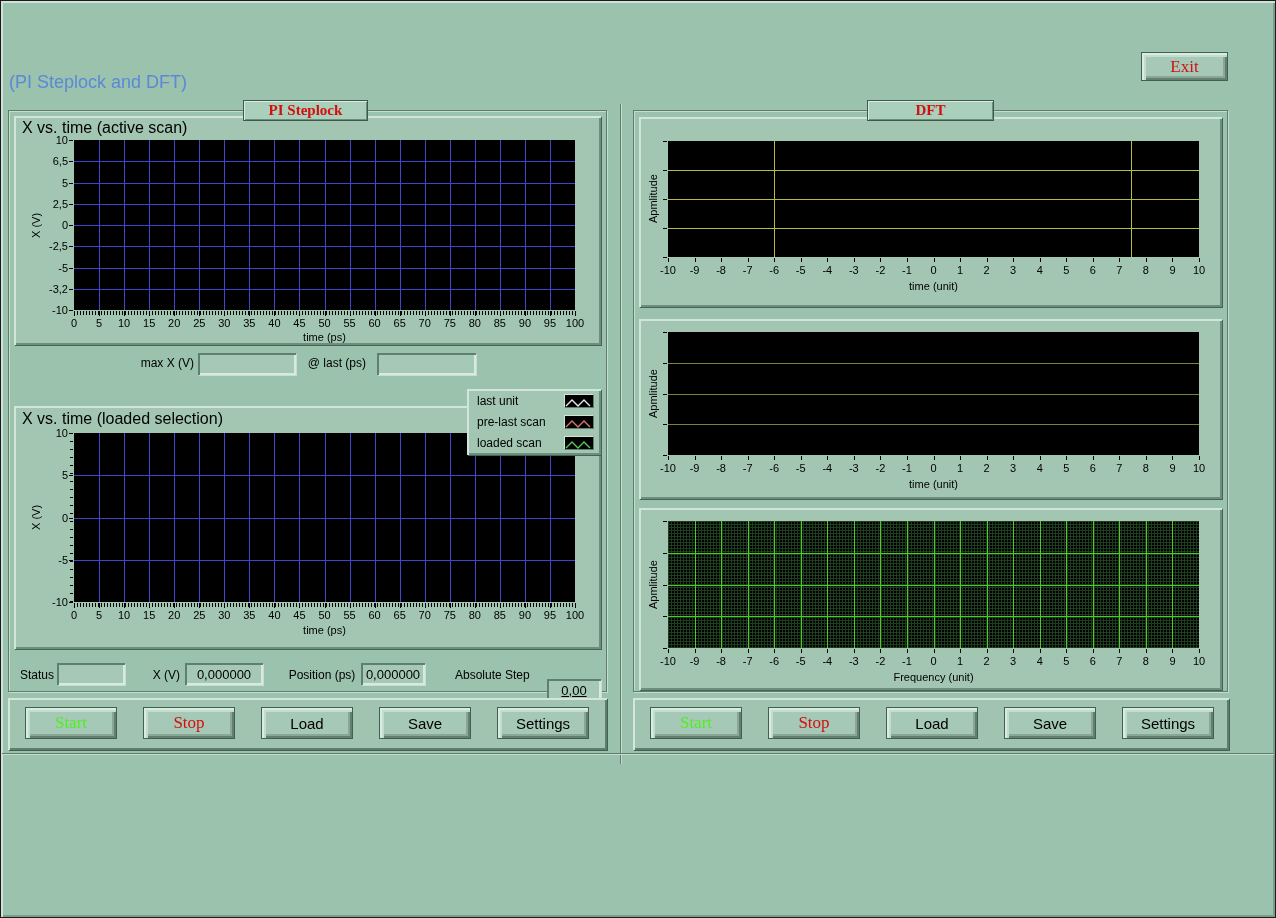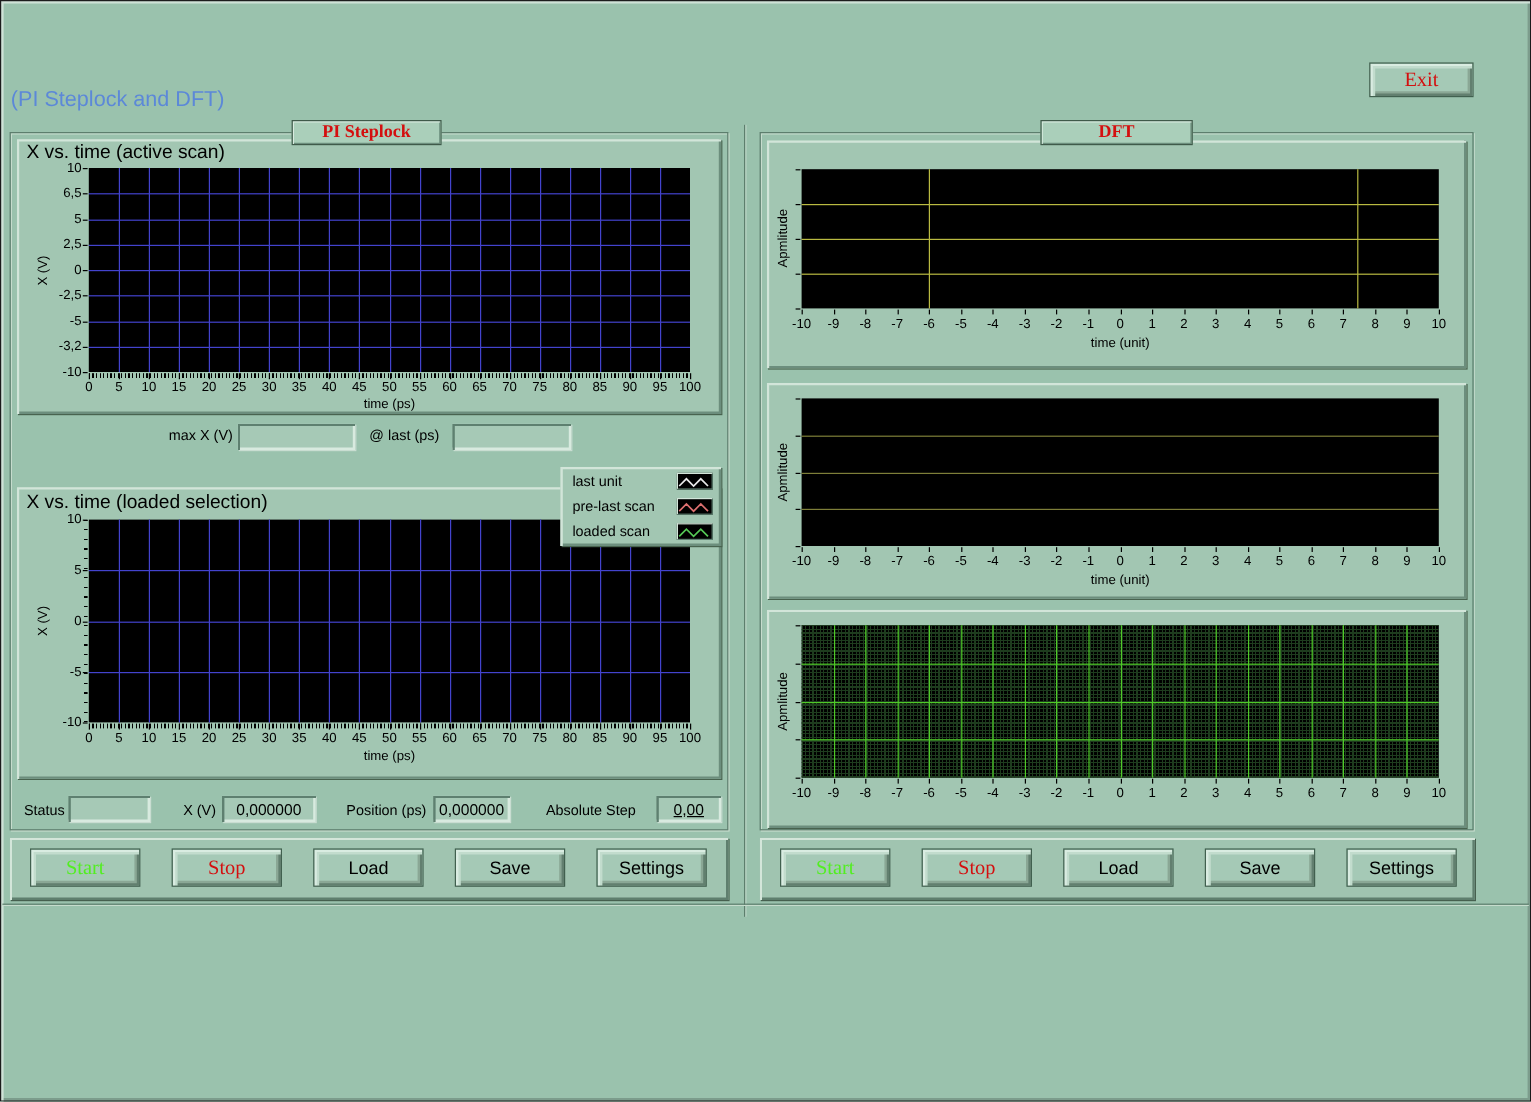--- a/index.html
+++ b/index.html
@@ -308,21 +308,21 @@
         </div>
       </div>
 
     <div class="lbl" style="left:11px;top:557px;">Status</div>
     <div class="field" style="left:48px;top:552px;width:68px;height:22px;"></div>
     <div class="lbl r" style="left:133px;top:557px;width:38px;">X (V)</div>
     <div class="field" style="left:176px;top:552px;width:78px;height:22px;">0,000000</div>
     <div class="lbl r" style="left:278px;top:557px;width:70px;text-align:center;">Position (ps)</div>
     <div class="field" style="left:352px;top:552px;width:64px;height:22px;">0,000000</div>
     <div class="lbl r" style="left:446px;top:557px;width:70px;">Absolute Step</div>
-    <div class="field" style="left:538px;top:552px;width:54px;height:22px;text-decoration:underline;">0,00</div>
+    <div class="field" style="left:538px;top:568px;width:54px;height:22px;text-decoration:underline;">0,00</div>
   </div>
 
   <div class="btn-row" style="left:8px;top:698px;width:599px;height:52px;">
       <div class="btn ctrl serif" style="left: 17px; color: rgb(82, 238, 34);">Start</div>
       <div class="btn ctrl serif" style="left: 135px; color: rgb(212, 15, 15);">Stop</div>
       <div class="btn ctrl" style="left: 253px; color: rgb(0, 0, 0);">Load</div>
       <div class="btn ctrl" style="left: 371px; color: rgb(0, 0, 0);">Save</div>
       <div class="btn ctrl" style="left: 489px; color: rgb(0, 0, 0);">Settings</div>
     </div>
 
@@ -532,20 +532,21 @@
           <span class="xt" style="left: 60%;">2</span>
           <span class="xt" style="left: 65%;">3</span>
           <span class="xt" style="left: 70%;">4</span>
           <span class="xt" style="left: 75%;">5</span>
           <span class="xt" style="left: 80%;">6</span>
           <span class="xt" style="left: 85%;">7</span>
           <span class="xt" style="left: 90%;">8</span>
           <span class="xt" style="left: 95%;">9</span>
           <span class="xt" style="left: 100%;">10</span>
         </div>
+      <div class="xlabel" style="left:29px;top:163px;width:531px;">Frequency (unit)</div>
     </div>
   </div>
 
   <div class="btn-row" style="left:633px;top:698px;width:596px;height:52px;">
       <div class="btn ctrl serif" style="left: 17px; color: rgb(82, 238, 34);">Start</div>
       <div class="btn ctrl serif" style="left: 135px; color: rgb(212, 15, 15);">Stop</div>
       <div class="btn ctrl" style="left: 253px; color: rgb(0, 0, 0);">Load</div>
       <div class="btn ctrl" style="left: 371px; color: rgb(0, 0, 0);">Save</div>
       <div class="btn ctrl" style="left: 489px; color: rgb(0, 0, 0);">Settings</div>
     </div>

